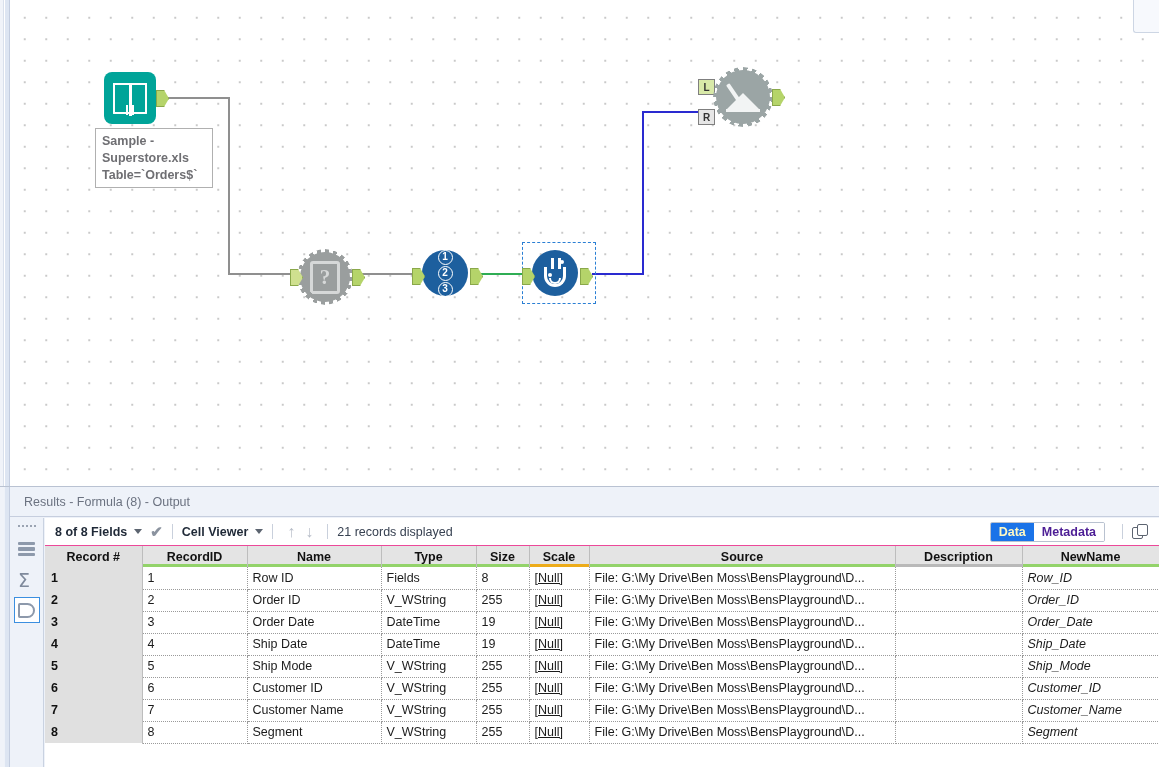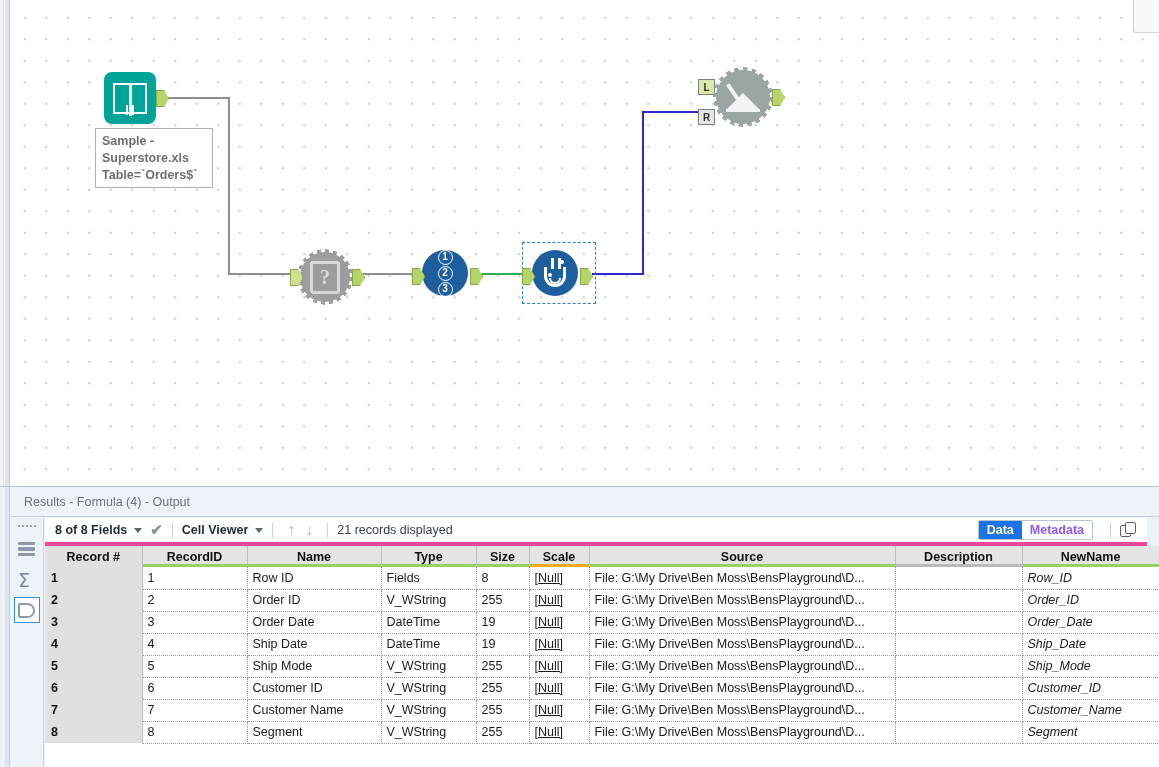--- a/index.html
+++ b/index.html
@@ -207,35 +207,35 @@
   .ico-sigma {
     width: 17px; height: 17px; color: #7f8a9c; font-size: 19px; line-height: 16px;
     font-family: "DejaVu Sans", sans-serif;
   }
   .ico-profile {
     width: 17px; height: 15px; border: 2px solid #8d99ab;
     border-radius: 2px 9px 9px 2px;
   }
 
   #results-toolbar {
-    position: absolute; left: 45px; top: 31px; right: 12px; height: 28px;
-    background: #ffffff; border-bottom: 4px solid #ec4899;
+    position: absolute; left: 45px; top: 31px; right: 0; height: 28px;
+    background: #ffffff; border-bottom: 1px solid #ec4899;
     display: flex; align-items: center; padding: 0 6px 0 10px;
   }
   .tb-txt { font-size: 12.5px; color: #1f2937; font-weight: 600; }
   .tb-sep { width: 1px; height: 15px; background: #c9d0dc; margin: 0 9px; }
   .caret { width: 0; height: 0; border-left: 4px solid transparent; border-right: 4px solid transparent; border-top: 5px solid #5c6470; margin-left: 7px; }
   .check { color: #8b939f; font-size: 15px; margin-left: 8px; font-weight: 700; }
   .arrw { color: #b7bdc8; font-size: 16px; margin: 0 5px; }
   .tb-count { font-size: 12.5px; color: #374151; }
   .tb-spacer { flex: 1; }
   .seg {
     display: flex; border: 1px solid #b9c2d0; border-radius: 2px; overflow: hidden; margin-right: 8px;
   }
-  .seg div { font-size: 12.5px; font-weight: 700; padding: 2px 8px; background: #ffffff; color: #8b5cf6; }
+  .seg div { font-size: 12.5px; font-weight: 700; padding: 2px 8px; background: #ffffff; color: #4c1d95; }
   .seg div.on { background: #1a73e8; color: #fef9c3; text-align: center; }
   .copy-ico { width: 17px; height: 16px; position: relative; margin-right: 4px; }
   .copy-ico:before, .copy-ico:after {
     content: ""; position: absolute; border: 1.6px solid #5c6470; border-radius: 2px;
   }
   .copy-ico:before { left: 0; top: 3px; width: 9px; height: 10px; }
   .copy-ico:after { left: 5px; top: 0; width: 9px; height: 10px; background: #fff; }
 
   
   #grid-wrap {
@@ -353,21 +353,21 @@
       </div>
       <div class="anchor" style="left:56px; top:19px;"></div>
     </div>
   </div>
 
   <div id="results">
     <div id="results-strip-l"></div>
     <div id="results-strip-l2"></div>
 
     <div id="results-title-bar">
-      <span id="results-title">Results - Formula (4) - Output</span>
+      <span id="results-title">Results - Formula (8) - Output</span>
     </div>
 
     <div id="results-sidebar">
       <div class="dots-handle">
           <i></i>
           <i></i>
           <i></i>
           <i></i>
           <i></i>
         </div>

